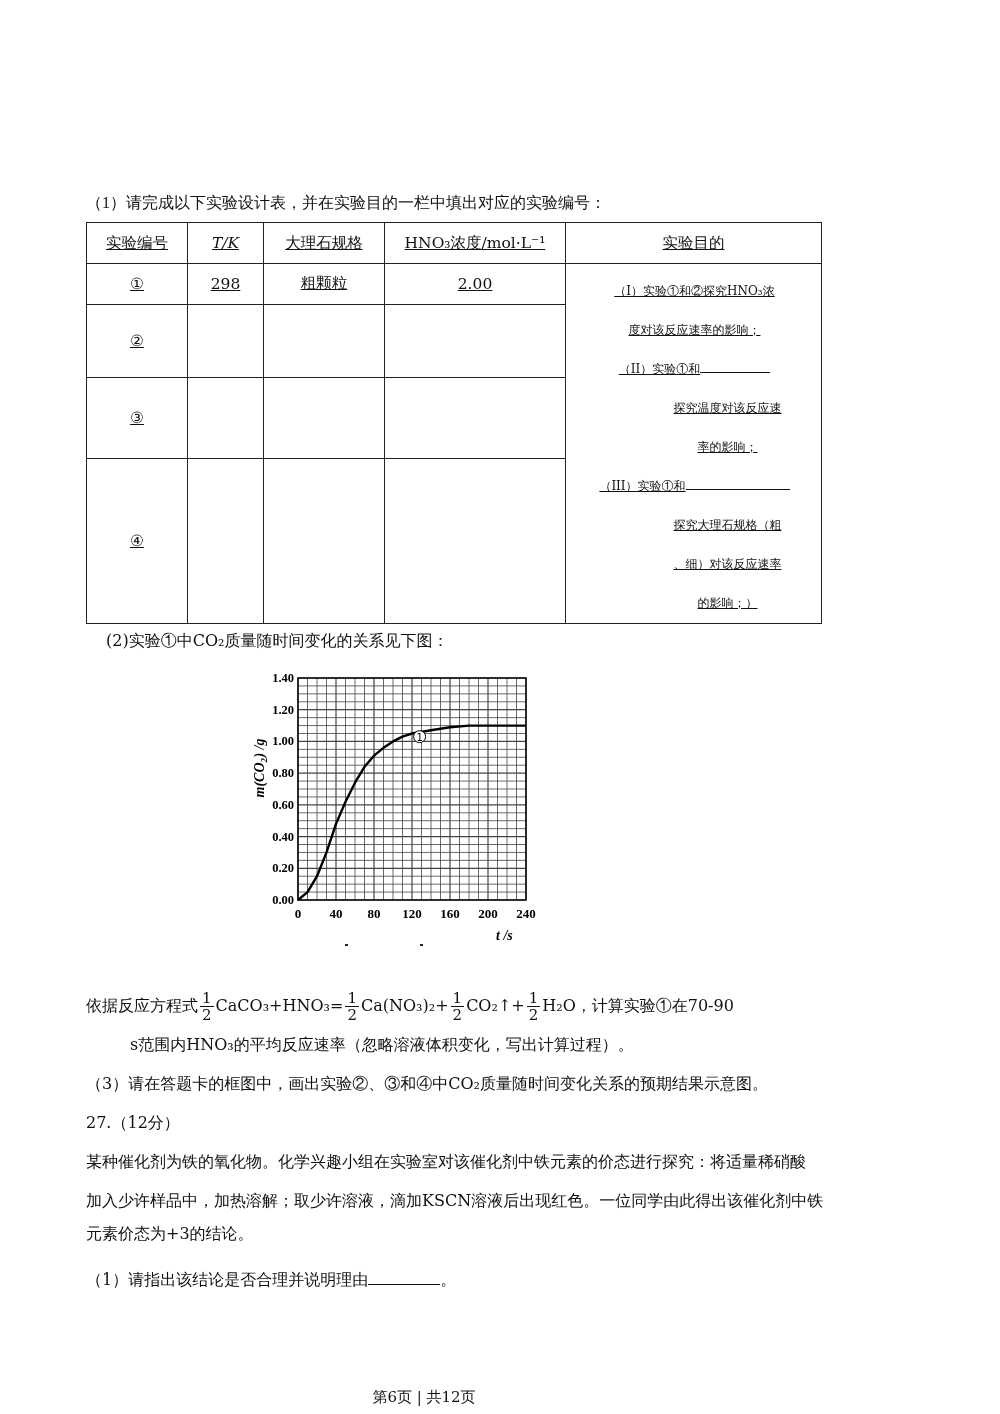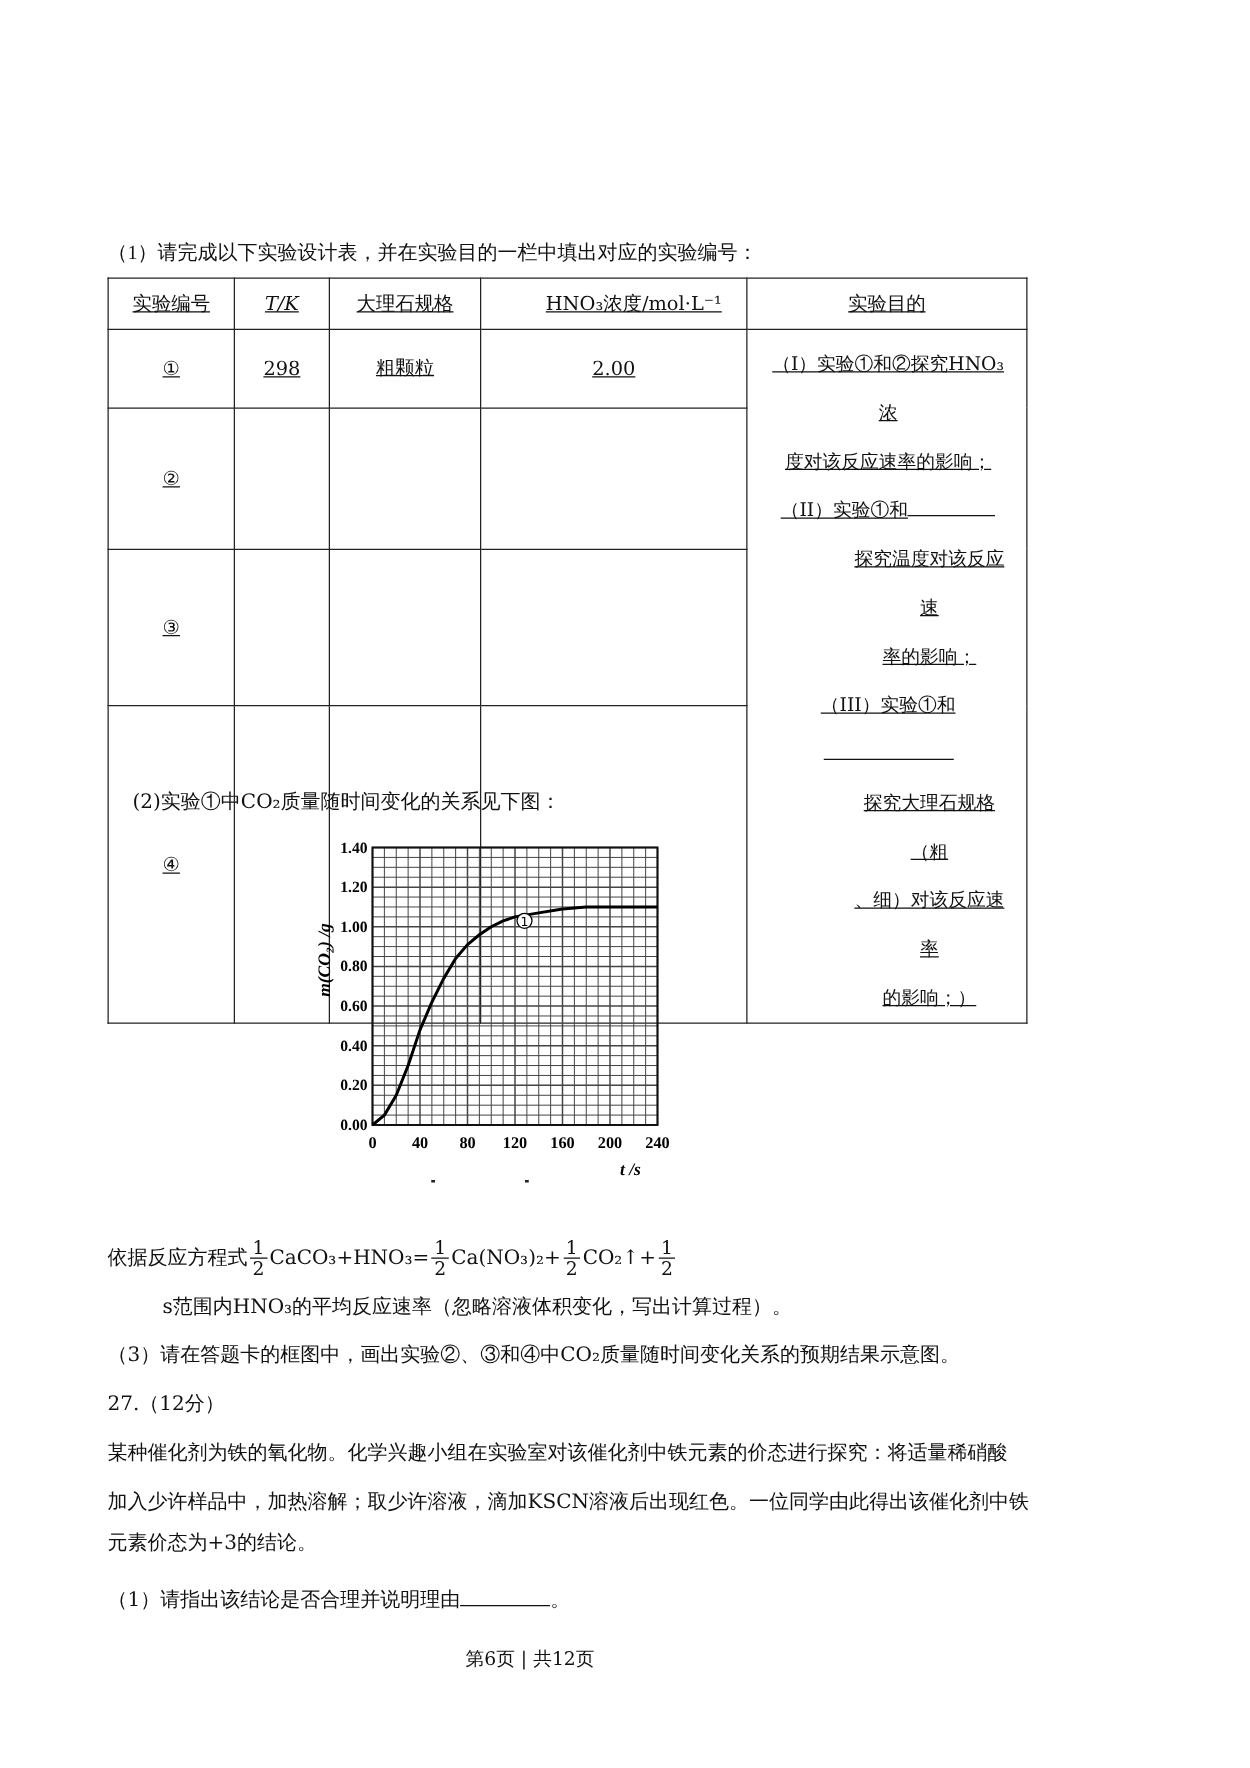--- a/index.html
+++ b/index.html
@@ -4,41 +4,41 @@
 <style>
   html, body { margin: 0; padding: 0; background: #ffffff; }
   body { width: 1000px; height: 1414px; position: relative; overflow: hidden;
          font-family: "DejaVu Serif", "Liberation Serif", serif; color: #111; }
   .line { position: absolute; left: 86px; font-size: 16px; line-height: 22px; white-space: nowrap; }
   table.design { position: absolute; left: 86px; top: 222px; width: 736px; border-collapse: collapse;
                  font-size: 15.5px; }
   table.design td, table.design th { border: 1px solid #222; text-align: center; vertical-align: middle;
                  font-weight: normal; padding: 0; text-decoration: underline; }
   .purpose { text-align: left; vertical-align: top !important; padding: 8px 12px 0 14px !important;
-             line-height: 39px; font-size: 15px; }
+             line-height: 39px; font-size: 12px; }
   .indent { padding-left: 66px; display: block; }
   .blank { display: inline-block; border-bottom: 1px solid #111; height: 16px; vertical-align: baseline; }
   .frac { display: inline-flex; flex-direction: column; align-items: center; vertical-align: middle;
           margin: 0 2px; font-size: 15px; line-height: 16px; }
   .frac .num { border-bottom: 1px solid #111; padding: 0 2px; }
   .chart { position: absolute; left: 250px; top: 668px; width: 300px; height: 285px; }
-  .footer { position: absolute; left: 0; width: 848px; top: 1318px; text-align: center; font-size: 15px; }
+  .footer { position: absolute; left: 0; width: 848px; top: 1388px; text-align: center; font-size: 15px; }
 </style>
 </head>
 <body>
 
 <div class="line" style="top:192px;font-family:Liberation Serif, serif;">（1）请完成以下实验设计表，并在实验目的一栏中填出对应的实验编号：</div>
 
 <table class="design">
   <tbody>
       <tr style="height:41px;">
     <th style="width:100px;">实验编号</th>
     <th style="width:75px;font-style:italic;margin-top:17px;">T/K</th>
     <th style="width:120px;">大理石规格</th>
-    <th style="width:180px;padding-left:32px;">HNO₃浓度/mol·L⁻¹</th>
+    <th style="width:180px;">HNO₃浓度/mol·L⁻¹</th>
     <th>实验目的</th>
   </tr>
   <tr style="height:40px;">
     <td>①</td>
     <td>298</td>
     <td>粗颗粒</td>
     <td>2.00</td>
     <td rowspan="4" class="purpose">
       <div>（I）实验①和②探究HNO₃浓</div>
       <div>度对该反应速率的影响；</div>
@@ -168,20 +168,21 @@
   <span>Ca(NO₃)₂+</span>
   <span class="frac">
       <span class="num">1</span>
       <span>2</span>
     </span>
   <span>CO₂↑+</span>
   <span class="frac">
       <span class="num">1</span>
       <span>2</span>
     </span>
+  <span>H₂O，计算实验①在70-90</span>
 </div>
 
 <div class="line" style="top:1034px;margin-left:44px;">s范围内HNO₃的平均反应速率（忽略溶液体积变化，写出计算过程）。</div>
 <div class="line" style="top:1073px;">（3）请在答题卡的框图中，画出实验②、③和④中CO₂质量随时间变化关系的预期结果示意图。</div>
 <div class="line" style="top:1112px;">27.（12分）</div>
 <div class="line" style="top:1151px;">某种催化剂为铁的氧化物。化学兴趣小组在实验室对该催化剂中铁元素的价态进行探究：将适量稀硝酸</div>
 <div class="line" style="top:1190px;">加入少许样品中，加热溶解；取少许溶液，滴加KSCN溶液后出现红色。一位同学由此得出该催化剂中铁</div>
 <div class="line" style="top:1223px;">元素价态为+3的结论。</div>
 <div class="line" style="top:1268px;">
   <span>（1）请指出该结论是否合理并说明理由</span><span class="blank" style="width:72px;"></span><span>。</span>

